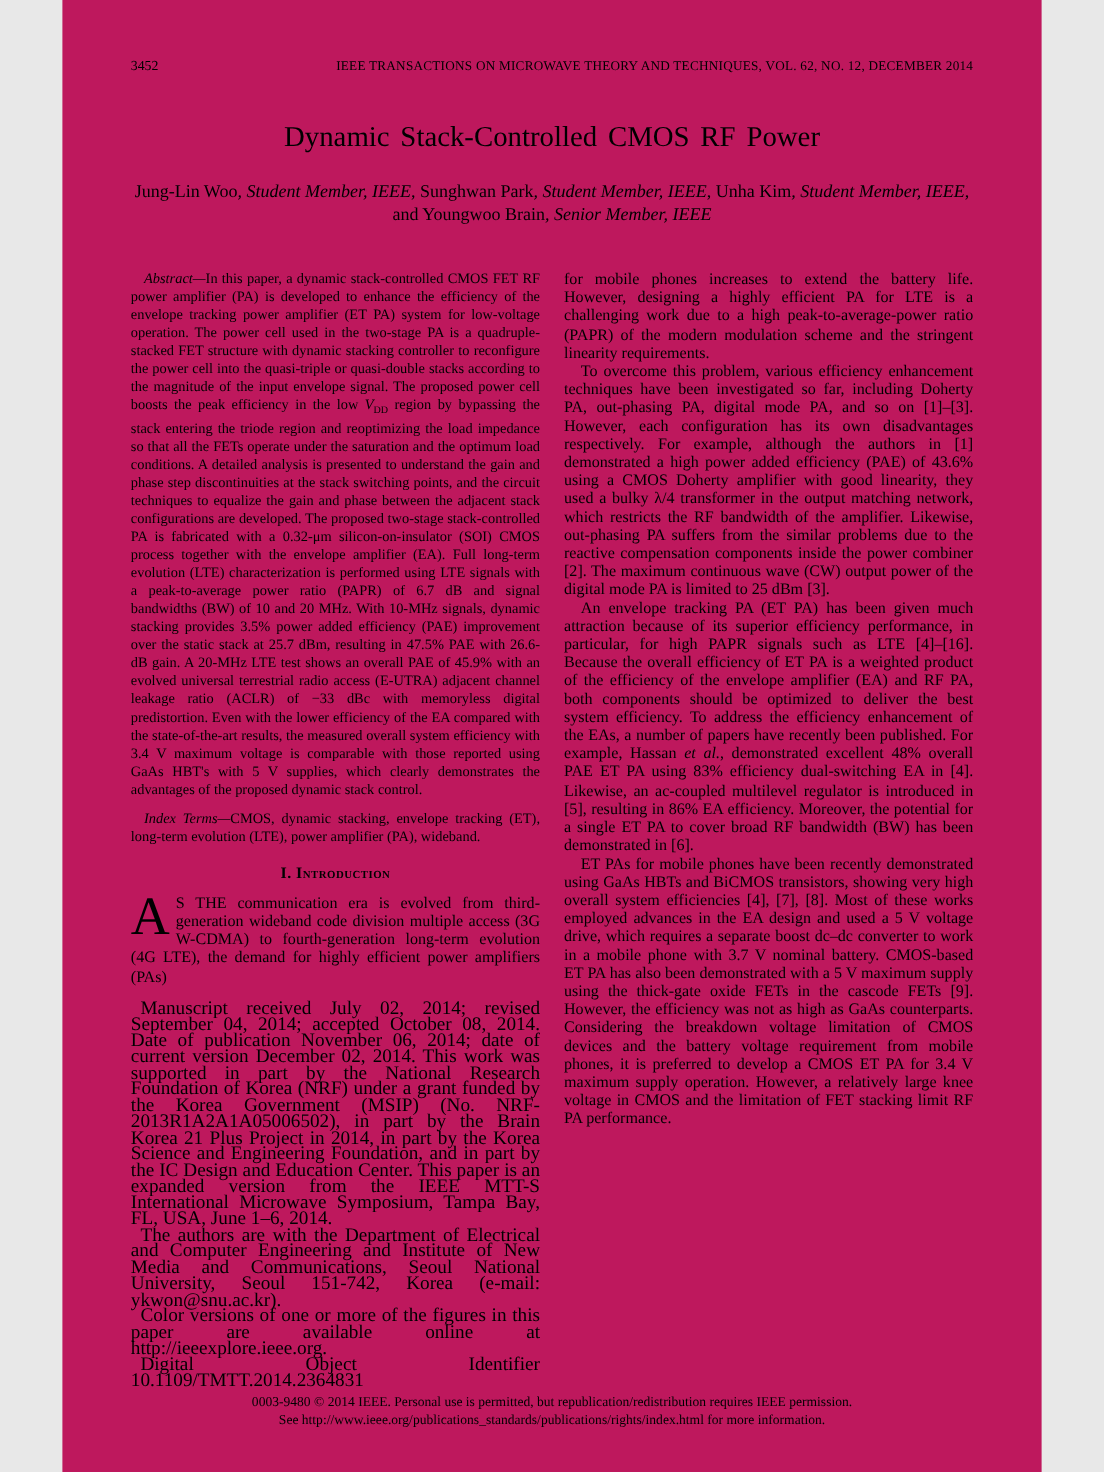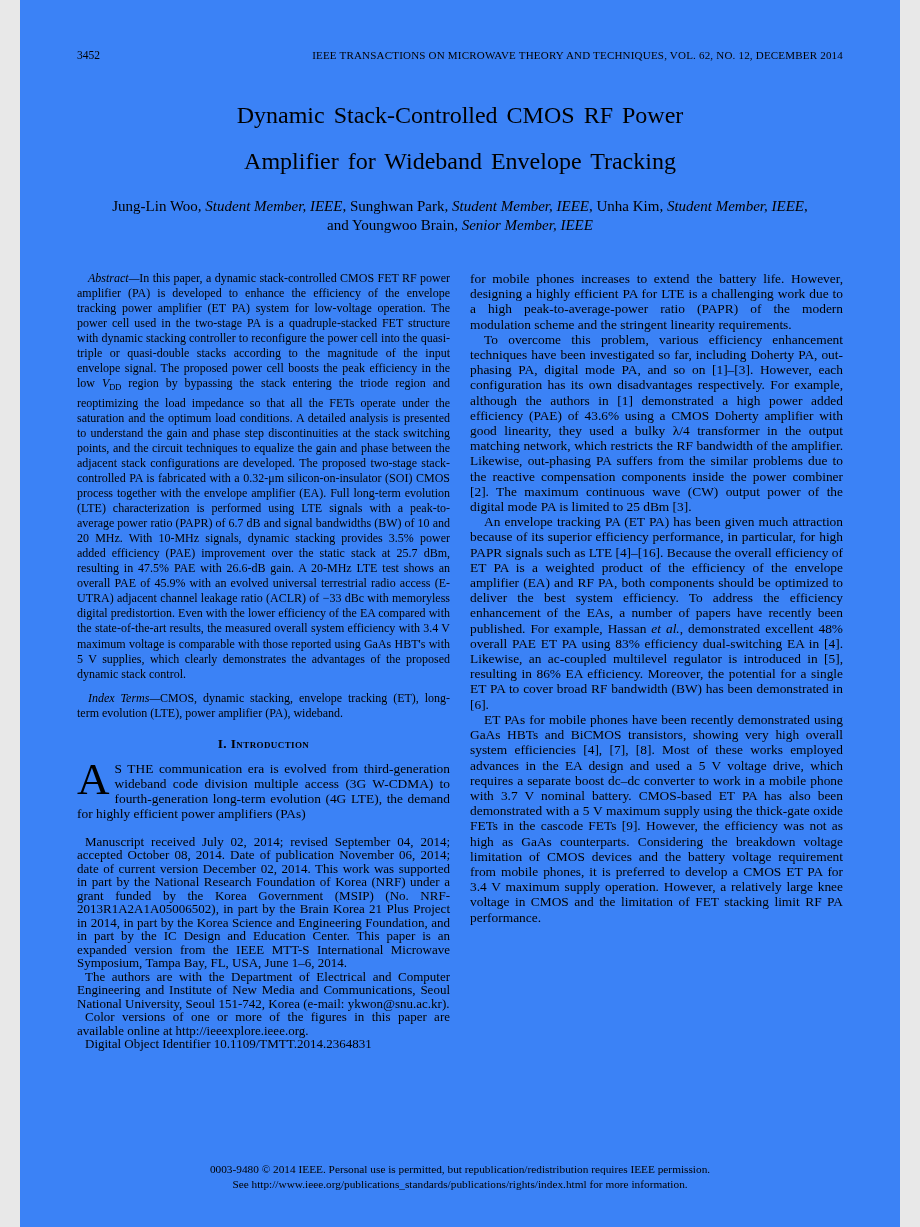--- a/index.html
+++ b/index.html
@@ -1,17 +1,17 @@
 <!DOCTYPE html>
 <html lang="en"><head>
 <meta charset="utf-8">
 <style>
   html,body { margin:0; padding:0; background:#e8e8e8; }
   .page {
-    width:880px; height:1227px; background:#3b82f6; margin:0 auto;
+    width:816px; height:1227px; background:#be185d; margin:0 auto;
     position:relative; box-sizing:border-box;
     padding:48px 57px 0 57px;
     font-family:"Liberation Serif", serif; color:#000;
   }
   .header {
     display:flex; justify-content:space-between; align-items:baseline;
     font-size:11.5px; line-height:14px;
   }
   .header .journal { font-size:11px; letter-spacing:0.2px; }
   .title {
@@ -36,41 +36,40 @@
     text-align:center; font-variant:small-caps; letter-spacing:0.4px;
   }
   .body-par {
     margin:0; font-size:13.4px; line-height:15.2px; text-align:justify; hyphens:auto;
   }
   .body-par.indent { text-indent:14px; }
   .dropcap {
     float:left; font-size:45px; line-height:31px; padding:3px 5px 0 0;
   }
   .footnote {
-    margin-top:13px; font-size:13px; line-height:13.5px; text-align:justify; hyphens:auto;
+    margin-top:13px; font-size:16px; line-height:13.5px; text-align:justify; hyphens:auto;
   }
   .footnote p { margin:0; text-indent:8px; }
   .footer {
     position:absolute; left:0; bottom:36px; width:100%;
     text-align:center; font-size:11.3px; line-height:14.5px;
   }
 </style>
 </head>
 <body>
 
 <div class="page">
 
   <div class="header">
     <span>3452</span>
     <span class="journal">IEEE TRANSACTIONS ON MICROWAVE THEORY AND TECHNIQUES, VOL. 62, NO. 12, DECEMBER 2014</span>
   </div>
 
   <h1 class="title">
     <span class="tline">Dynamic Stack-Controlled CMOS RF Power</span>
-    <span class="tline">Amplifier for Wideband Envelope Tracking</span>
   </h1>
 
   <div class="authors">
     <div><span>Jung-Lin Woo</span><span class="it">, Student Member, IEEE</span><span>,  Sunghwan Park</span><span class="it">, Student Member, IEEE</span><span>,  Unha Kim</span><span class="it">, Student Member, IEEE</span><span>,</span></div>
     <div><span>and  Youngwoo Brain</span><span class="it">, Senior Member, IEEE</span></div>
   </div>
 
   <div class="columns">
 
     <div class="col">

